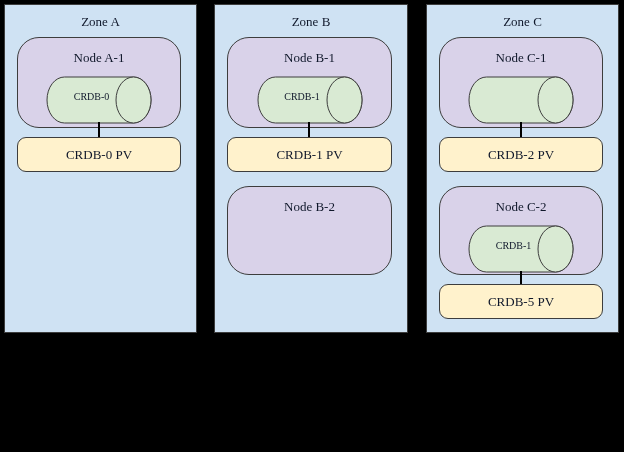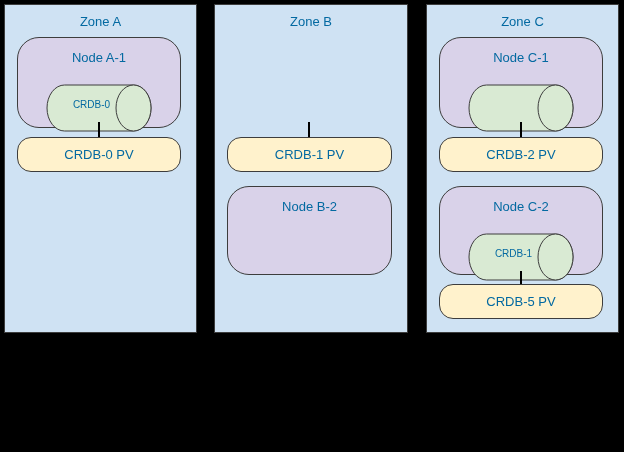--- a/index.html
+++ b/index.html
@@ -1,21 +1,21 @@
 <!DOCTYPE html>
 <html><head>
 <meta charset="utf-8">
 <style>
   html,body{margin:0;padding:0;background:#000;}
   .canvas{
     position:relative;
     width:624px;height:452px;
     background:#000;
-    font-family:Liberation Sans, sans-serif;
-    color:#0369a1;
+    font-family:Liberation Serif, serif;
+    color:#0f172a;
     overflow:hidden;
   }
   .zone{
     position:absolute;
     top:4px;height:329px;
     background:#cfe2f3;
     border:1px solid #3d3d3d;
     box-sizing:border-box;
   }
   .zone-a{left:4px;width:193px;}
@@ -35,21 +35,21 @@
   }
   .node-1{top:32px;height:91px;}
   .node-2{top:181px;height:89px;}
   .node-title{
     position:absolute;top:12px;left:0;right:0;
     text-align:center;
     font-size:13px;line-height:16px;
   }
   .cylinder{
     position:absolute;
-    top:46px;left:50%;
+    top:38px;left:50%;
     width:106px;height:40px;
     margin-left:-53px;
   }
   .cylinder svg{display:block;}
   .cylinder-label{
     position:absolute;top:0;left:0;
     width:91px;height:100%;
     display:flex;align-items:center;justify-content:center;
     font-size:10px;
   }
@@ -58,21 +58,21 @@
     left:50%;margin-left:-3px;
     width:2px;
     background:#000;
   }
   .connector-1{top:117px;height:15px;}
   .connector-2{top:266px;height:13px;}
   .pv{
     position:absolute;left:12px;right:15px;
     background:#fff2cc;
     border:1px solid #3d3d3d;
-    border-radius:14px;
+    border-radius:9px;
     box-sizing:border-box;
     height:35px;
     text-align:center;
     font-size:13px;
     line-height:33px;
   }
   .pv-1{top:132px;}
   .pv-2{top:279px;}
 </style>
 </head>
@@ -91,20 +91,30 @@
         </svg>
         <span class="cylinder-label">CRDB-0</span>
       </div>
     </div>
     <div class="connector connector-1"></div>
     <div class="pv pv-1">CRDB-0 PV</div>
   </div>
 
   <div class="zone zone-b">
     <div class="zone-title">Zone B</div>
+    <div class="node node-1">
+      <div class="node-title">Node B-1</div>
+      <div class="cylinder">
+        <svg width="106" height="48" viewBox="0 0 106 48">
+          <path d="M 87.5 1 L 18.5 1 A 17.5 23 0 0 0 18.5 47 L 87.5 47 A 17.5 23 0 0 0 87.5 1 Z" fill="#d9ead3" stroke="#3d3d3d" stroke-width="1"></path>
+          <ellipse cx="87.5" cy="24" rx="17.5" ry="23" fill="#d9ead3" stroke="#3d3d3d" stroke-width="1"></ellipse>
+        </svg>
+        <span class="cylinder-label">CRDB-1</span>
+      </div>
+    </div>
     <div class="connector connector-1"></div>
     <div class="pv pv-1">CRDB-1 PV</div>
     <div class="node node-2">
       <div class="node-title">Node B-2</div>
     </div>
   </div>
 
   <div class="zone zone-c">
     <div class="zone-title">Zone C</div>
     <div class="node node-1">

